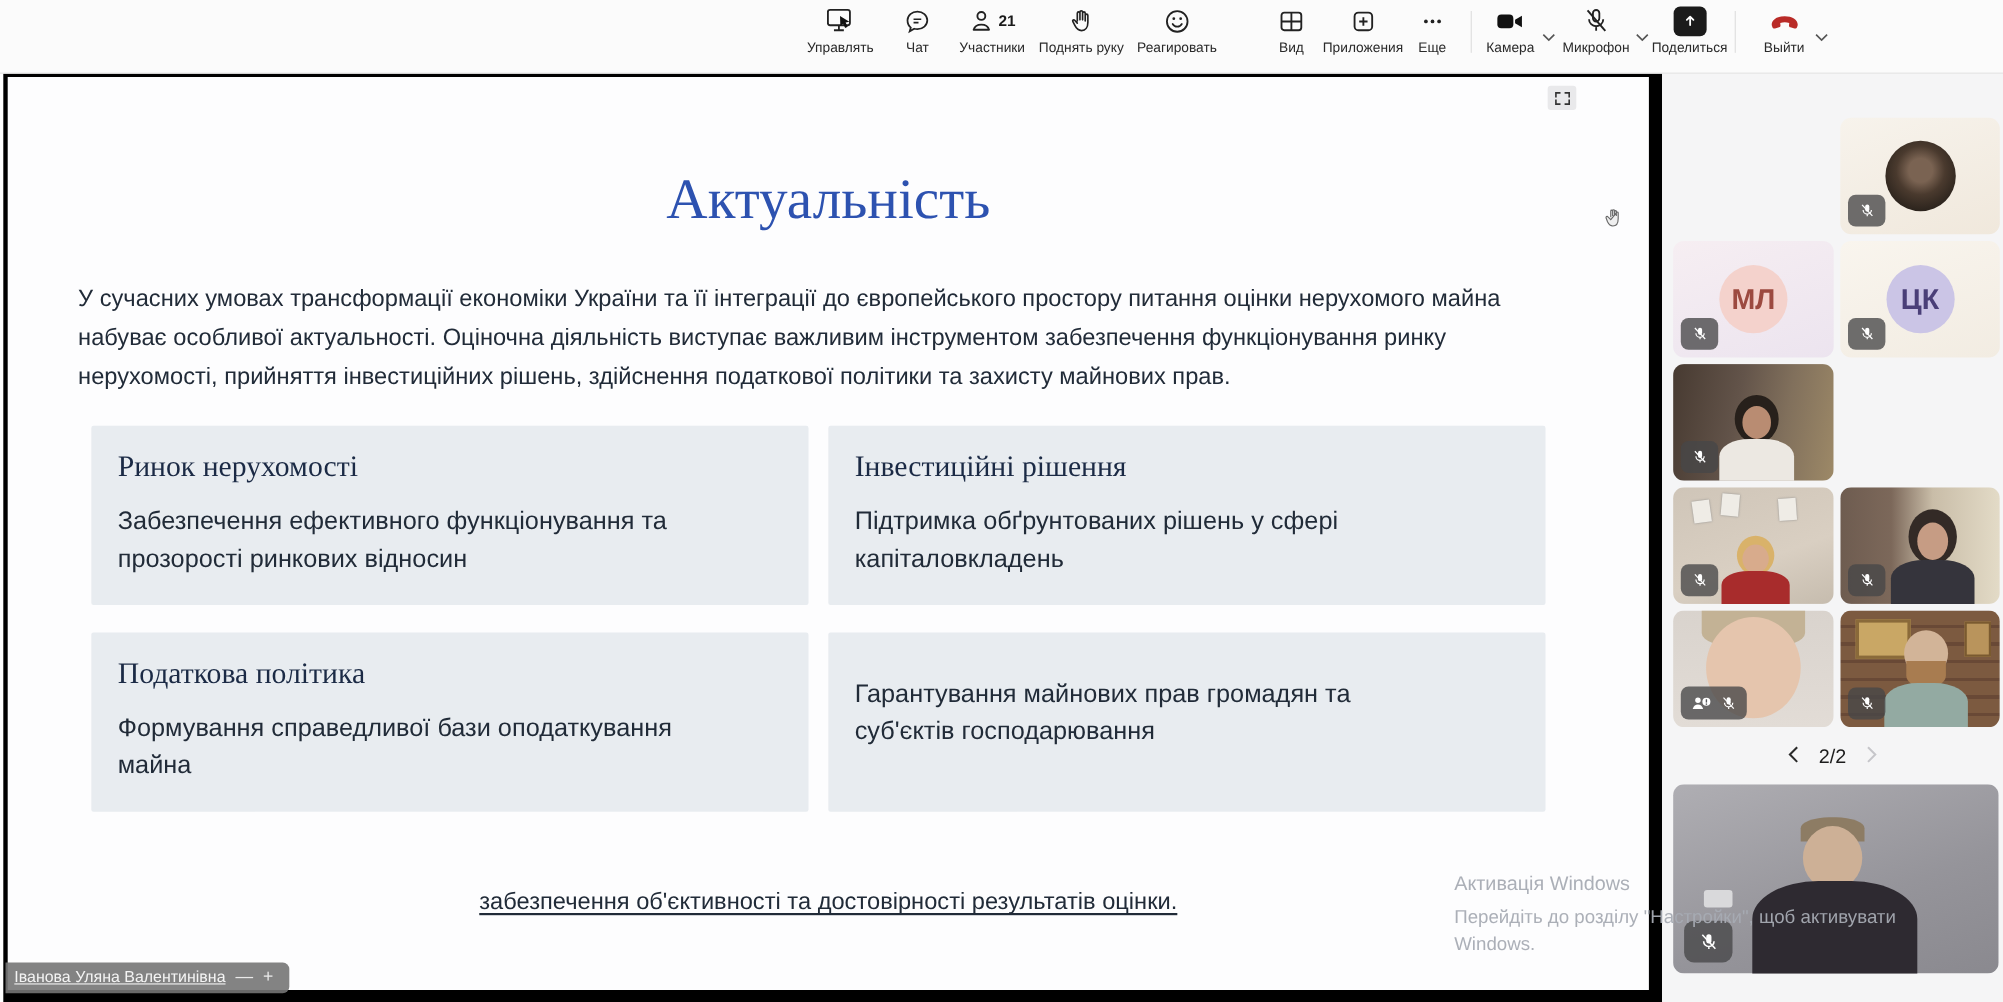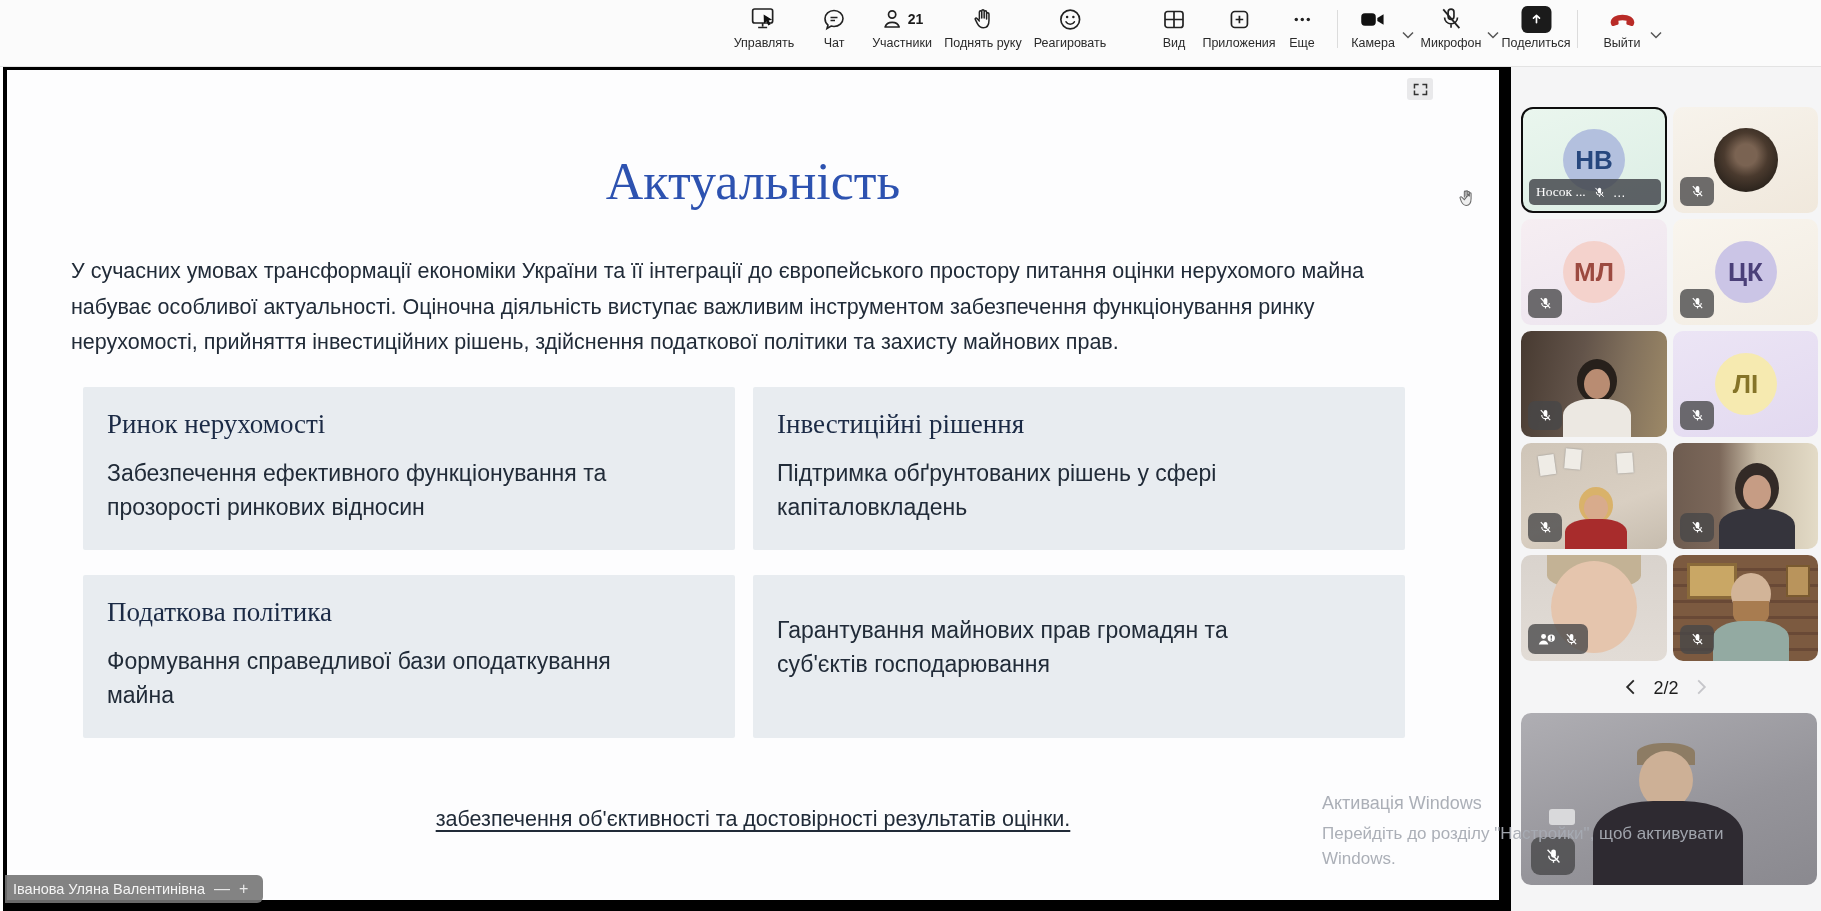--- a/index.html
+++ b/index.html
@@ -39,21 +39,21 @@
   .card .cbody{margin-top:16px;font-size:23px;line-height:34px;color:#212b38;max-width:540px;}
   .footnote{position:absolute;left:0;width:100%;text-align:center;font-size:21.5px;color:#212b38;
             text-decoration:underline;text-underline-offset:4px;}
   .fn1{top:700px;} .fn2{top:737px;}
   .expand-btn{position:absolute;left:1400px;top:8px;width:26px;height:22px;background:#e9e9eb;
               border-radius:3px;display:flex;align-items:center;justify-content:center;}
   .hand-cursor{position:absolute;left:1452px;top:118px;}
   .pill{position:absolute;left:2px;top:809px;height:28px;width:258px;background:rgba(118,118,118,.9);
         border-radius:0 6px 6px 0;display:flex;align-items:center;gap:9px;padding:0 10px 0 8px;
         box-sizing:border-box;z-index:3;}
-  .pill .pname{color:#f4f4f4;font-size:14.5px;white-space:nowrap;}
+  .pill .pname{color:#f4f4f4;font-size:14.5px;white-space:nowrap;text-decoration:underline;}
   .pill .pminus,.pill .pplus{color:#e9e9e9;font-size:16px;}
 
   
   #panel{position:absolute;left:1511px;top:66px;width:310px;height:845px;background:#f5f5f6;}
   .tile{position:absolute;width:146px;height:106px;border-radius:10px;overflow:hidden;}
   .tile.colB{width:145px;}
   .tile.active{border:2px solid #0d0d0d;box-sizing:border-box;border-radius:12px;}
   .av{position:absolute;left:50%;top:50%;transform:translate(-50%,-50%);width:62px;height:62px;
       border-radius:50%;display:flex;align-items:center;justify-content:center;
       font-size:26px;font-weight:600;}
@@ -308,32 +308,20 @@
 
     <div class="pill">
       <span class="pname">Іванова Уляна Валентинівна</span>
       <span class="pminus">—</span>
       <span class="pplus">+</span>
     </div>
   </div>
 
   <div id="panel">
 
-    <div class="tile active t-nosok" style="left:10px;top:41px">
-      <span class="av" style="background:#b3c0de;color:#27477e">НВ</span>
-      <div class="name-badge">
-        <span class="nb-txt">Носок ...</span>
-        <svg width="13" height="13" viewBox="0 0 24 24">
-            <rect x="9" y="3" width="6" height="10.5" rx="3" fill="#fff"></rect>
-            <path d="M6 11a6 6 0 0 0 12 0M12 17v3" stroke="#fff" stroke-width="1.8" fill="none"></path>
-            <path d="M4.5 3.5l15 16" stroke="#fff" stroke-width="1.8"></path>
-          </svg>
-        <span class="nb-dots">…</span>
-      </div>
-    </div>
     <div class="tile colB t-dog" style="left:162px;top:41px">
       <span class="dog-photo"></span>
       <div class="mic-badge">
         <svg width="15" height="15" viewBox="0 0 24 24">
             <rect x="9" y="3" width="6" height="10.5" rx="3" fill="#fff"></rect>
             <path d="M6 11a6 6 0 0 0 12 0M12 17v3" stroke="#fff" stroke-width="1.8" fill="none"></path>
             <path d="M4.5 3.5l15 16" stroke="#fff" stroke-width="1.8"></path>
           </svg>
       </div>
     </div>
@@ -358,30 +346,20 @@
           </svg>
       </div>
     </div>
 
     <div class="tile" style="left:10px;top:265px">
       <div class="vid v-room1">
         <div class="head r1-head"></div>
           <div class="r1-face"></div>
           <div class="body r1-body"></div>
       </div>
-      <div class="mic-badge">
-        <svg width="15" height="15" viewBox="0 0 24 24">
-            <rect x="9" y="3" width="6" height="10.5" rx="3" fill="#fff"></rect>
-            <path d="M6 11a6 6 0 0 0 12 0M12 17v3" stroke="#fff" stroke-width="1.8" fill="none"></path>
-            <path d="M4.5 3.5l15 16" stroke="#fff" stroke-width="1.8"></path>
-          </svg>
-      </div>
-    </div>
-    <div class="tile colB t-li" style="left:162px;top:265px">
-      <span class="av" style="background:#f6eab0;color:#857428">ЛІ</span>
       <div class="mic-badge">
         <svg width="15" height="15" viewBox="0 0 24 24">
             <rect x="9" y="3" width="6" height="10.5" rx="3" fill="#fff"></rect>
             <path d="M6 11a6 6 0 0 0 12 0M12 17v3" stroke="#fff" stroke-width="1.8" fill="none"></path>
             <path d="M4.5 3.5l15 16" stroke="#fff" stroke-width="1.8"></path>
           </svg>
       </div>
     </div>
 
     <div class="tile" style="left:10px;top:377px">

